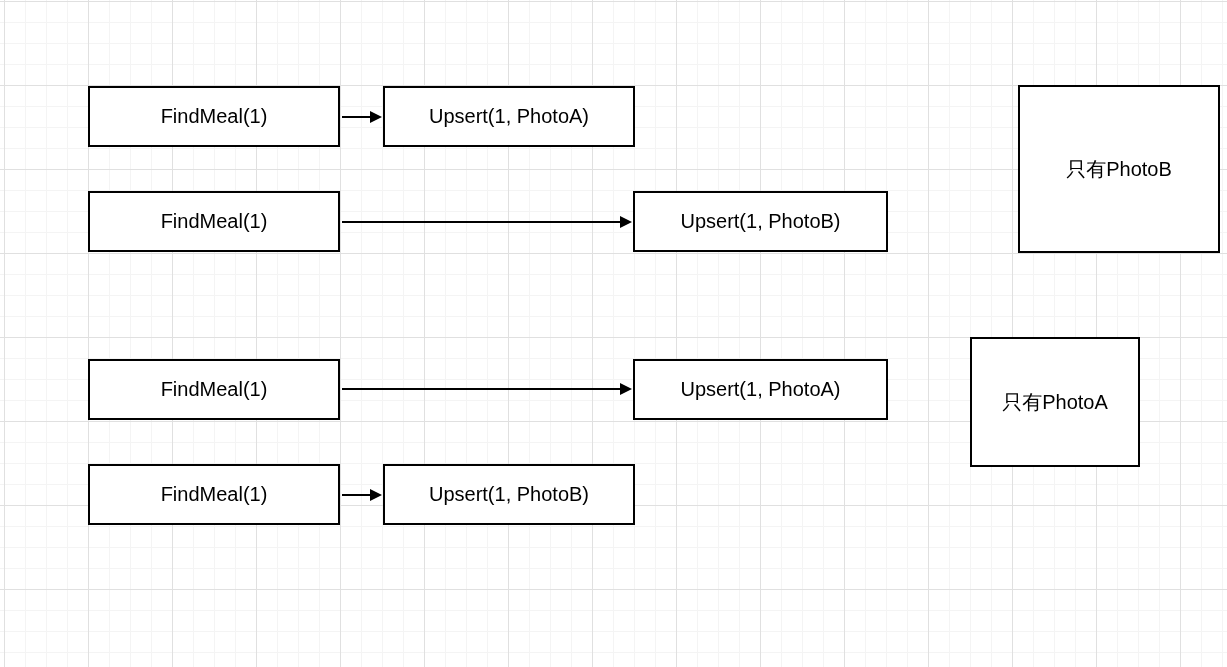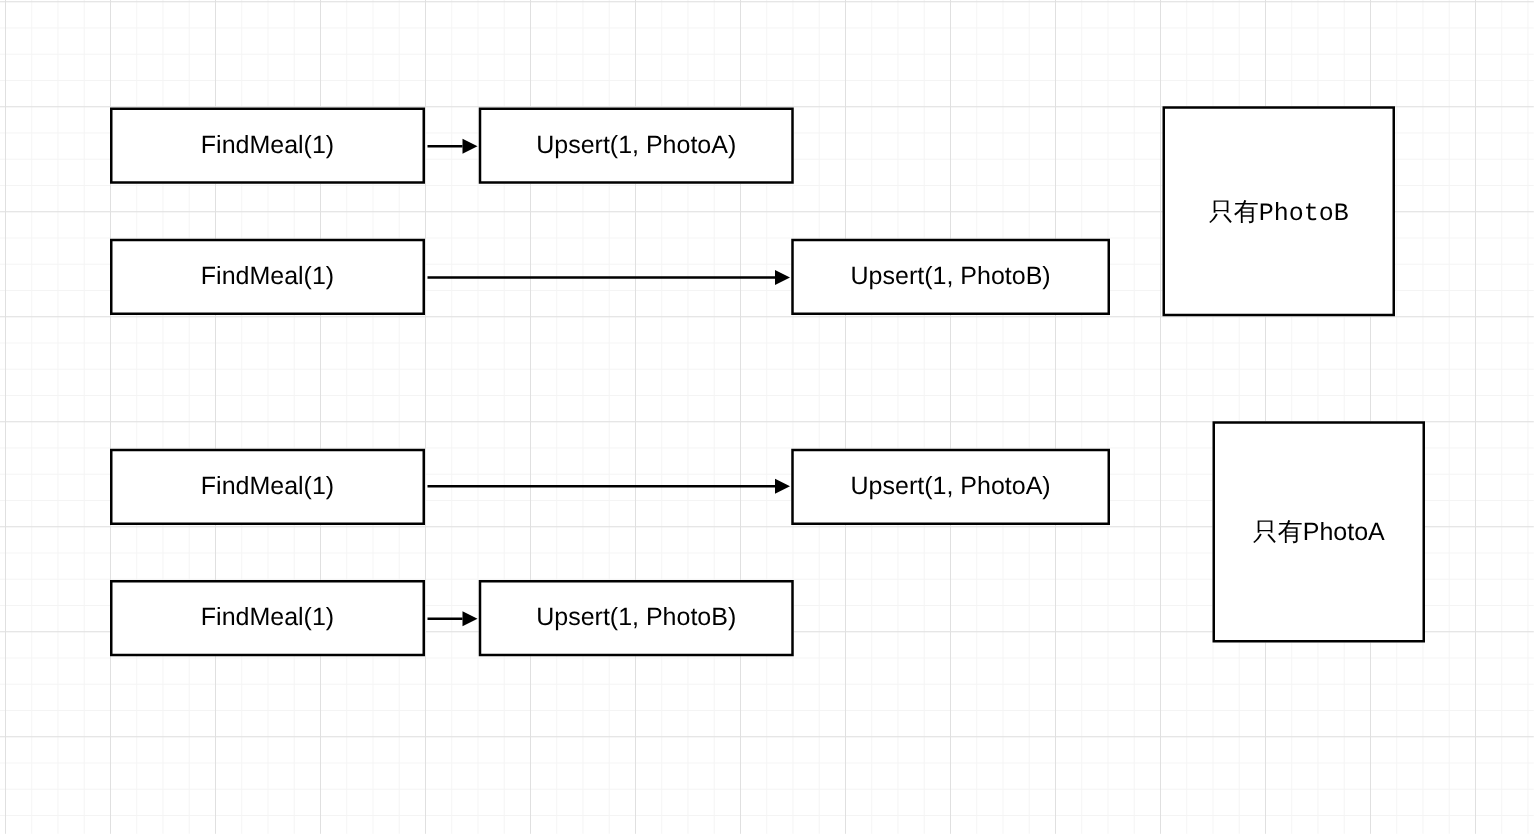--- a/index.html
+++ b/index.html
@@ -74,16 +74,16 @@
     <span class="arrowhead"></span>
   </div>
   <div class="node" style="left:633px; top:359px; width:255px; height:61px;">Upsert(1, PhotoA)</div>
 
   <div class="node" style="left:88px;  top:464px; width:252px; height:61px;">FindMeal(1)</div>
   <div class="edge" style="left:342px; top:494px; width:28px;">
     <span class="arrowhead"></span>
   </div>
   <div class="node" style="left:383px; top:464px; width:252px; height:61px;">Upsert(1, PhotoB)</div>
 
-  <div class="node" style="left:930px; top:85px;  width:186px; height:168px;font-family:Liberation Mono, monospace;">只有PhotoB</div>
-  <div class="node" style="left:970px; top:337px; width:170px; height:177px;">只有PhotoA</div>
+  <div class="node" style="left:1018px; top:85px;  width:202px; height:168px;">只有PhotoB</div>
+  <div class="node" style="left:970px; top:337px; width:170px; height:130px;">只有PhotoA</div>
 
 </div>
 
 </body></html>

